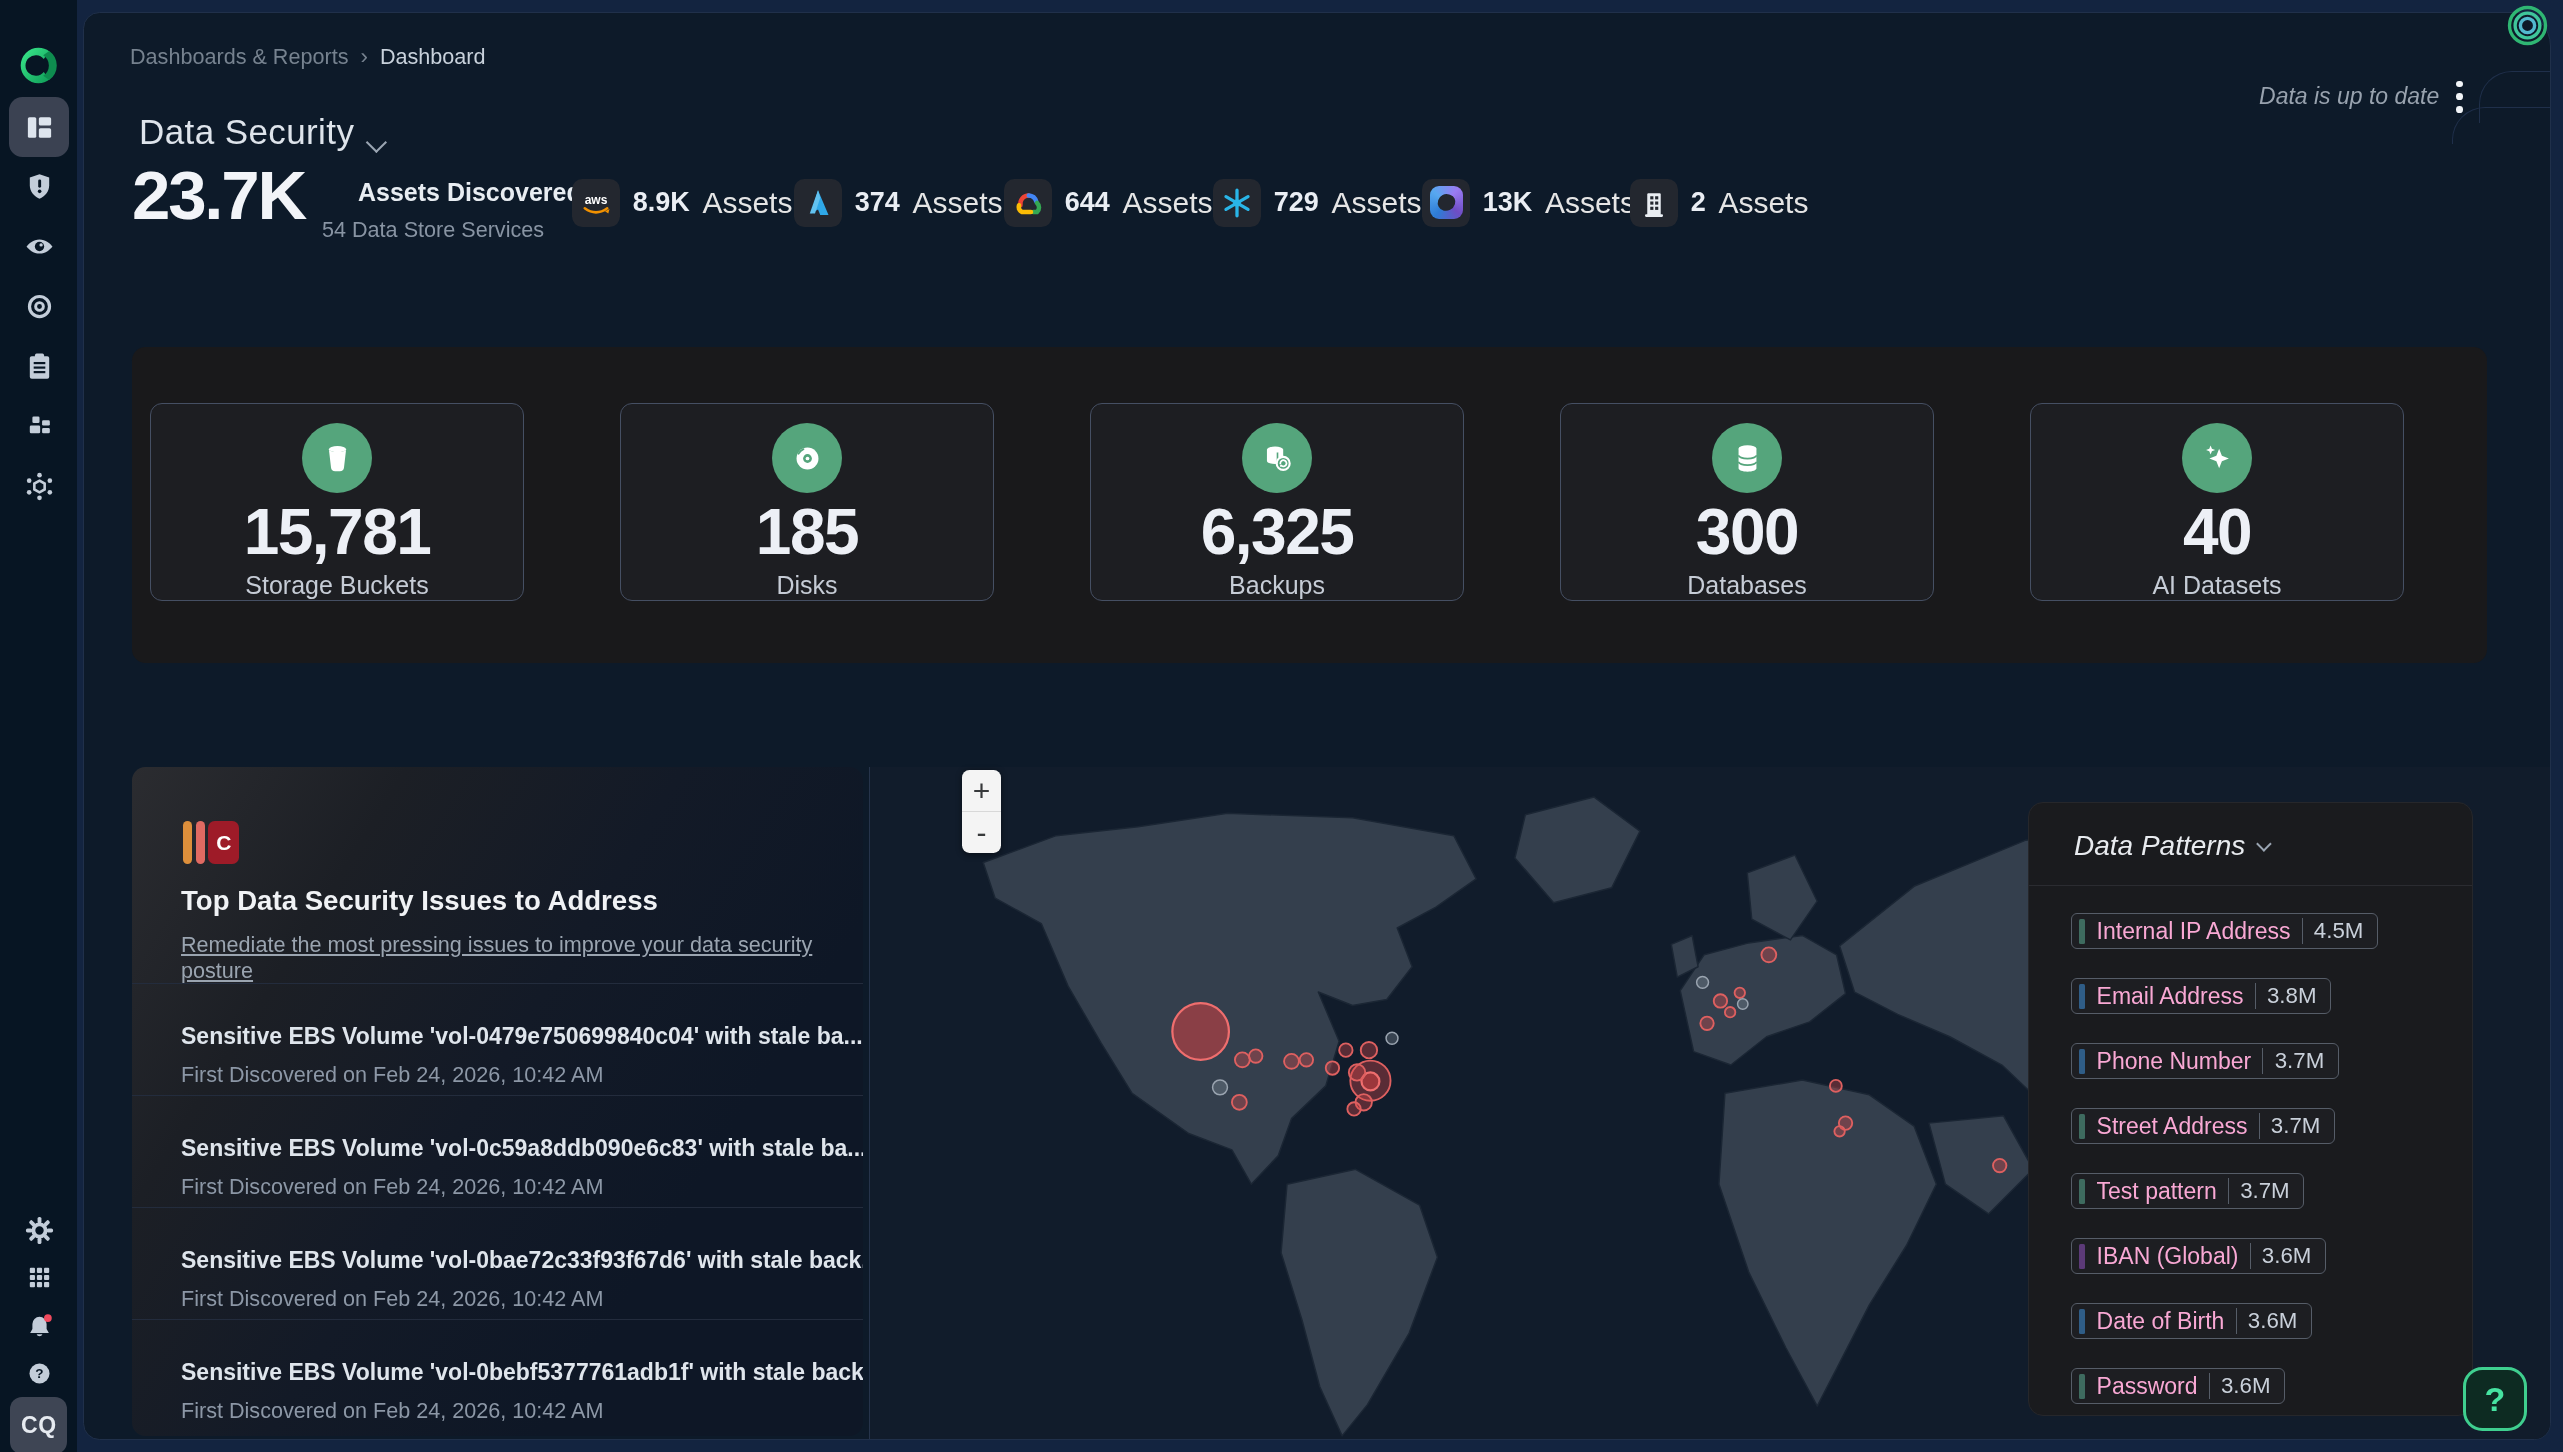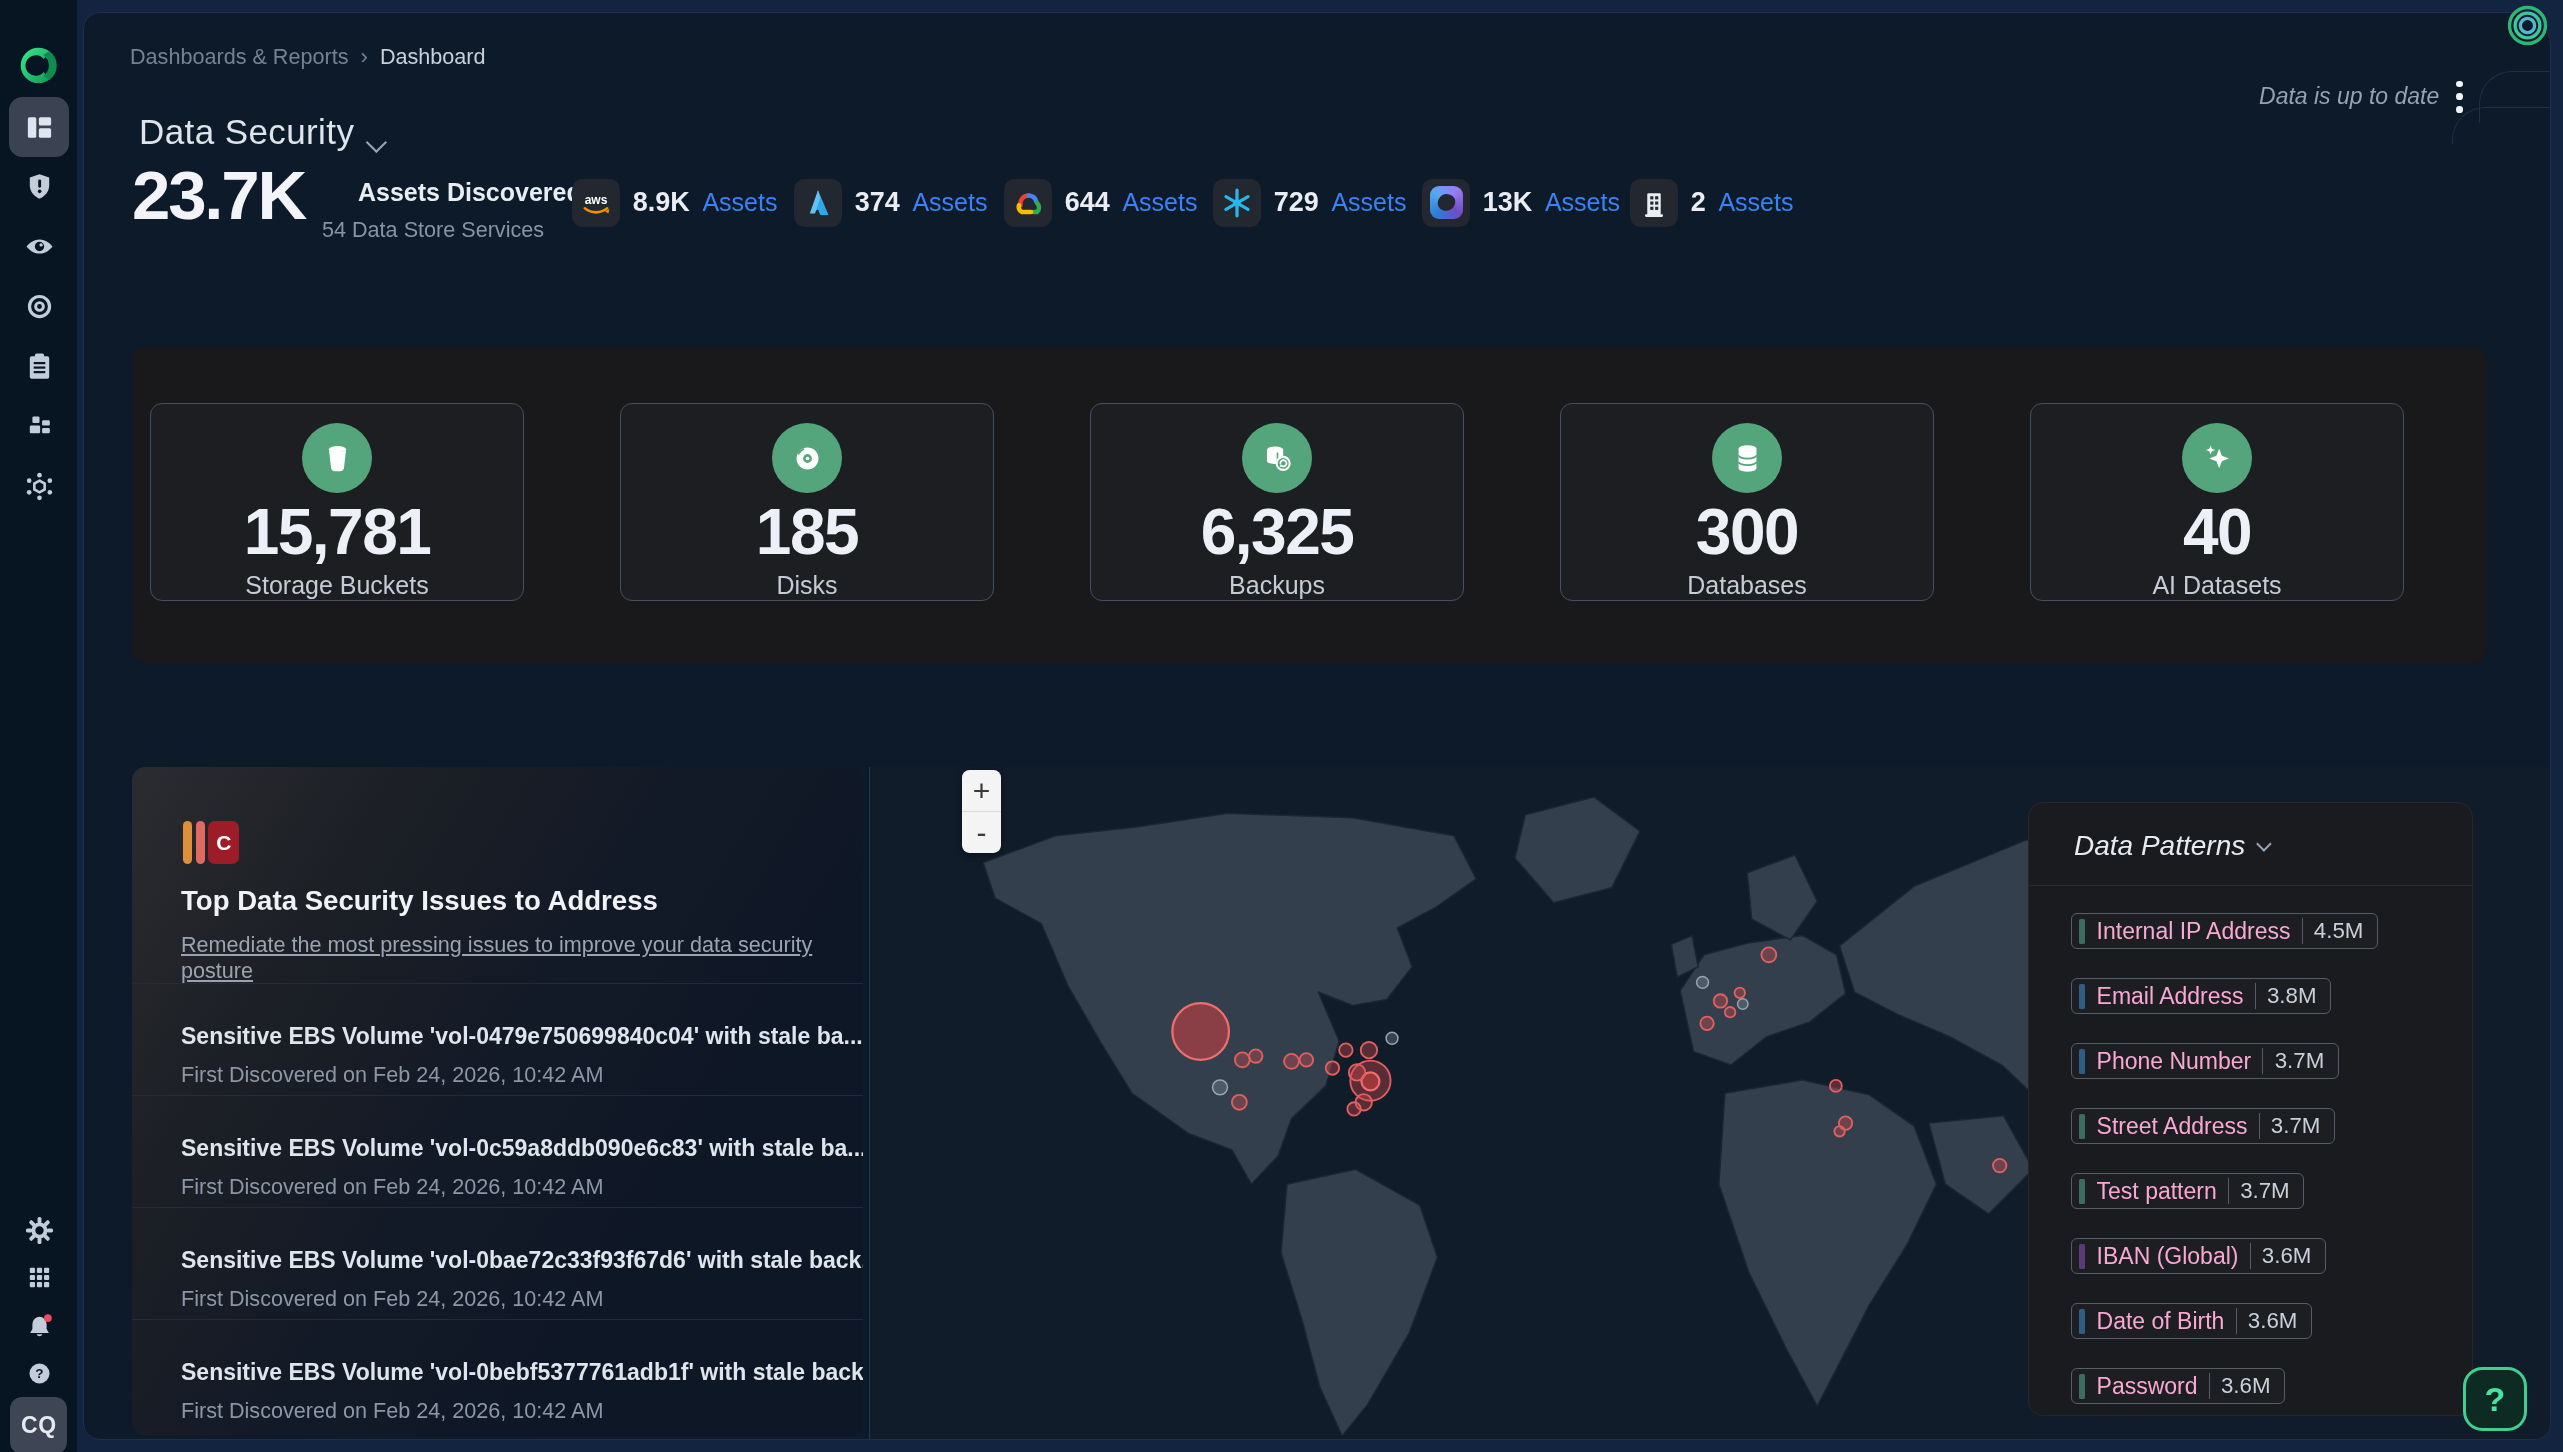--- a/index.html
+++ b/index.html
@@ -35,21 +35,21 @@
 
   
   .big-num { position:absolute; left:48px; top:143px; font-size:69px; font-weight:700; color:#F2F4F8; letter-spacing:-2.2px; }
   .total-labels { position:absolute; left:238px; top:165px; }
   .total-labels .l1 { font-size:25px; font-weight:700; color:#E8EDF2;margin-left:36px; }
   .total-labels .l2 { font-size:21.6px; color:#8894A3; margin-top:9.7px; }
   .provider { position:absolute; top:165px; display:flex; align-items:center; gap:12.7px; height:49px; white-space:nowrap;padding-left:17px; }
   .picon { width:48px; height:48px; border-radius:10.4px; background:#23272F; display:flex; align-items:center; justify-content:center; position:relative; }
   .picon svg { width:36px; height:36px; }
   .pcount { font-size:27px; font-weight:700; color:#EAEEF4; }
-  .plabel { font-size:25px; color:#3b82f6; }
+  .plabel { font-size:30px; color:#e5e5e5; }
   .fabric { width:33px; height:33px; border-radius:9px; background:conic-gradient(from 220deg,#2E7CD6,#57A8F0,#9A7BF2,#6F4DC4,#2E7CD6); position:relative; }
   .fabric::after { content:""; position:absolute; inset:8.2px; background:#23272F; border-radius:52% 42% 56% 46%; transform:rotate(18deg); }
 
   
   .cards-panel { position:absolute; left:48px; top:334px; width:2355px; height:316px; background:#19191B; border-radius:13.4px; }
   .stat-card { position:absolute; top:56px; width:374px; height:198px; background:#1D1E22; border:1.1px solid #454F63; border-radius:12px; text-align:center; cursor:pointer; }
   .stat-ico { position:absolute; left:50%; top:19.4px; transform:translateX(-50%); width:70px; height:70px; border-radius:50%; background:#55A57C; display:flex; align-items:center; justify-content:center; }
   .stat-ico svg { width:39px; height:39px; }
   .stat-val { position:absolute; left:0; right:0; top:91px; font-size:64px; font-weight:700; color:#EDF0F6; letter-spacing:-1.5px; }
   .stat-lbl { position:absolute; left:0; right:0; top:167px; font-size:25px; color:#C6CCD6; }

